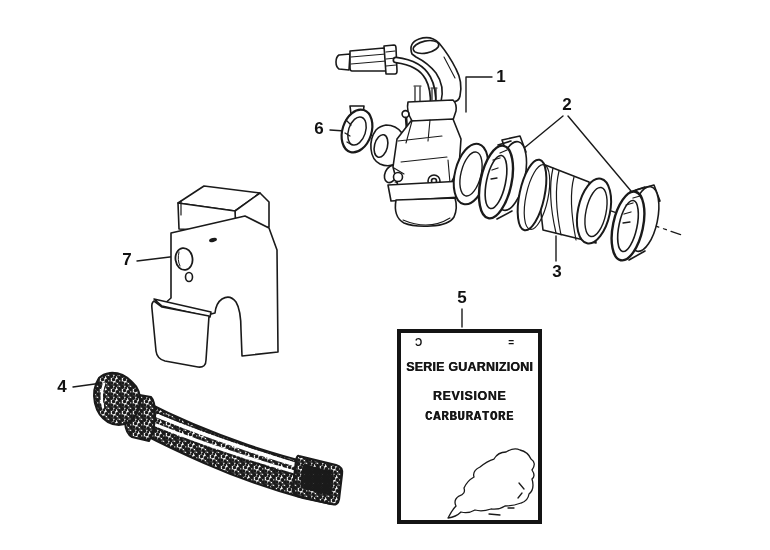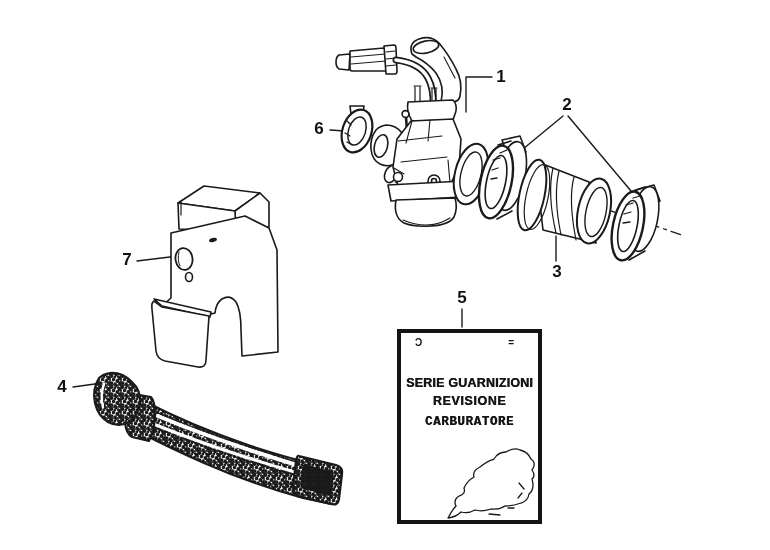--- a/index.html
+++ b/index.html
@@ -18,22 +18,22 @@
     border:4px solid #141414;background:#ffffff;box-sizing:border-box;
   }
   .kit-marks{
     display:flex;justify-content:space-between;
     padding:5px 24px 0 14px;font-size:10px;font-weight:bold;line-height:10px;
   }
   .kit-line{
     text-align:center;font-weight:bold;line-height:15px;color:#161616;
     text-shadow:0.4px 0 0 #161616;
   }
-  .kit-line.l1{font-size:12.5px;margin-top:28px;letter-spacing:0.2px;}
-  .kit-line.l2{font-size:12.5px;margin-top:3px;letter-spacing:0.6px;}
+  .kit-line.l1{font-size:12.5px;margin-top:12px;letter-spacing:0.2px;}
+  .kit-line.l2{font-size:12.5px;margin-top:14px;letter-spacing:0.6px;}
   .kit-line.l3{font-size:12.5px;margin-top:6px;letter-spacing:0.6px;font-family:Liberation Mono, monospace;}
   .gasket-svg{position:absolute;right:0;bottom:0;}
 </style>
 </head>
 <body>
 
 <div class="stage">
 
   <svg class="art" width="770" height="550" viewBox="0 0 770 550" fill="none" stroke="#1a1a1a" stroke-width="1.6" stroke-linecap="round" stroke-linejoin="round">
     <defs>

